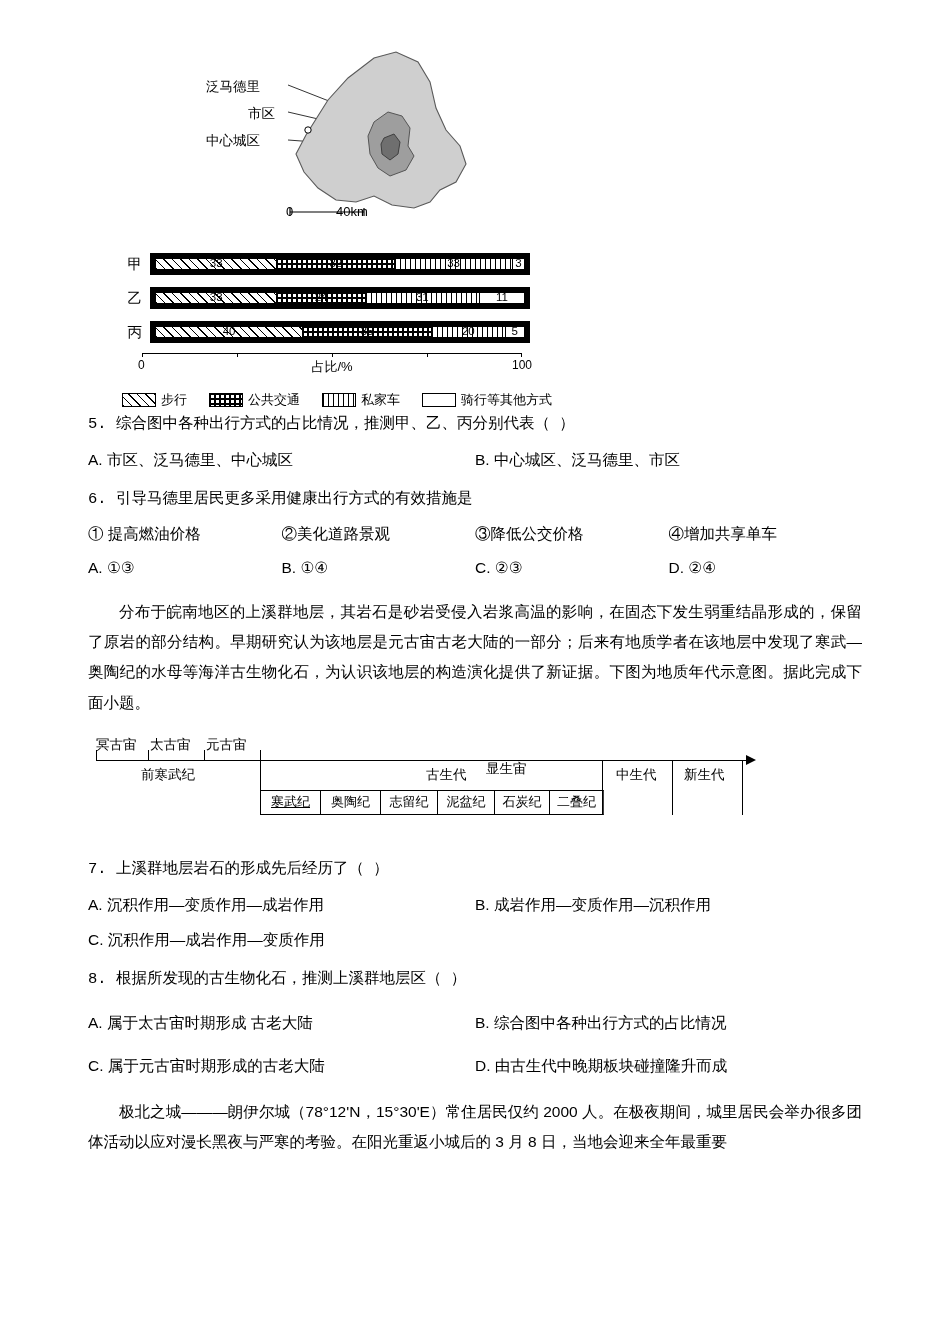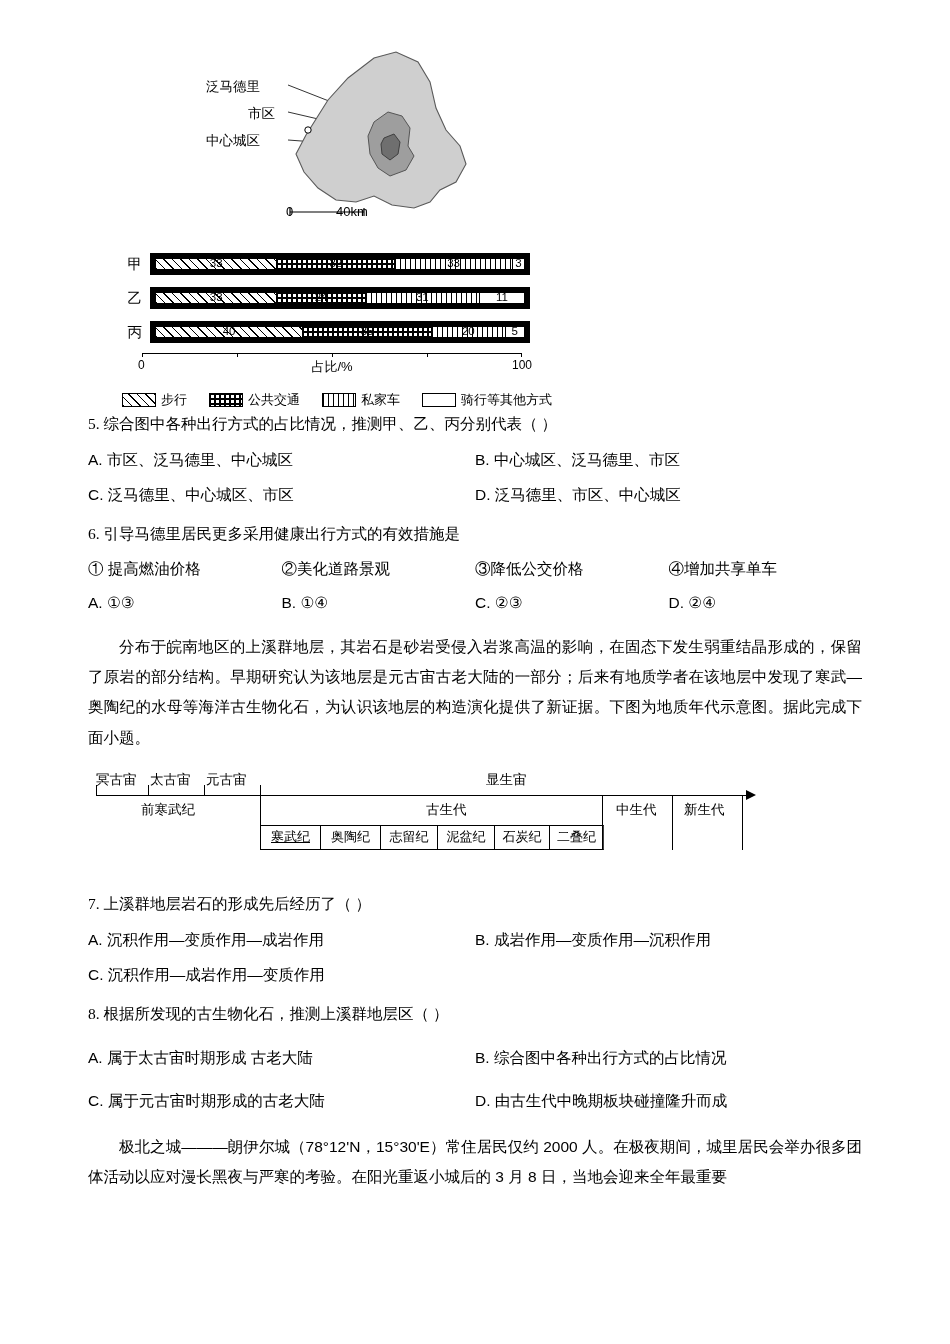--- a/index.html
+++ b/index.html
@@ -138,21 +138,21 @@
   .sw {
     width: 34px; height: 14px;
     border: 1px solid #000;
     margin-right: 5px;
     box-sizing: border-box;
   }
 
   
   .q {
     font-size: 15.5px;
-    font-family: Liberation Serif, serif;
+    font-family: Liberation Mono, monospace;
     line-height: 1.55;
     margin-top: 16px;
   }
   .opts {
     display: flex;
     font-size: 15.5px;
     font-family: "Liberation Sans", sans-serif;
     margin-top: 14px;
   }
   .opts .o { width: 50%; }
@@ -366,24 +366,20 @@
           <span>骑行等其他方式</span>
         </div>
       </div>
     </div>
 
     <div class="q">5. 综合图中各种出行方式的占比情况，推测甲、乙、丙分别代表（      ）</div>
     <div class="opts">
       <div class="o">A. 市区、泛马德里、中心城区</div>
       <div class="o">B. 中心城区、泛马德里、市区</div>
     </div>
-    <div class="opts">
-      <div class="o">C. 泛马德里、中心城区、市区</div>
-      <div class="o">D. 泛马德里、市区、中心城区</div>
-    </div>
 
     <div class="q">6. 引导马德里居民更多采用健康出行方式的有效措施是</div>
     <div class="subopts">
       <div class="s">① 提高燃油价格</div>
       <div class="s">②美化道路景观</div>
       <div class="s">③降低公交价格</div>
       <div class="s">④增加共享单车</div>
     </div>
     <div class="opts4">
       <div class="o">A. ①③</div>
@@ -392,21 +388,21 @@
       <div class="o">D. ②④</div>
     </div>
 
     <div class="para">分布于皖南地区的上溪群地层，其岩石是砂岩受侵入岩浆高温的影响，在固态下发生弱重结晶形成的，保留了原岩的部分结构。早期研究认为该地层是元古宙古老大陆的一部分；后来有地质学者在该地层中发现了寒武—奥陶纪的水母等海洋古生物化石，为认识该地层的构造演化提供了新证据。下图为地质年代示意图。据此完成下面小题。</div>
 
     <div class="timeline">
       <div class="tl-row1">
         <span style="left:0px;">冥古宙</span>
         <span style="left:54px;">太古宙</span>
         <span style="left:110px;">元古宙</span>
-        <span style="left:390px;">显生宙</span>
+        <span style="left:390px;margin-top:24px;">显生宙</span>
       </div>
 
       <div class="tl-axis"></div>
       <div class="tl-arrow"></div>
       <div class="tl-vtick" style="left:0px;"></div>
       <div class="tl-vtick" style="left:52px;"></div>
       <div class="tl-vtick" style="left:108px;"></div>
       <div class="tl-vtick" style="left:164px;"></div>
 
       <div class="tl-row2">

